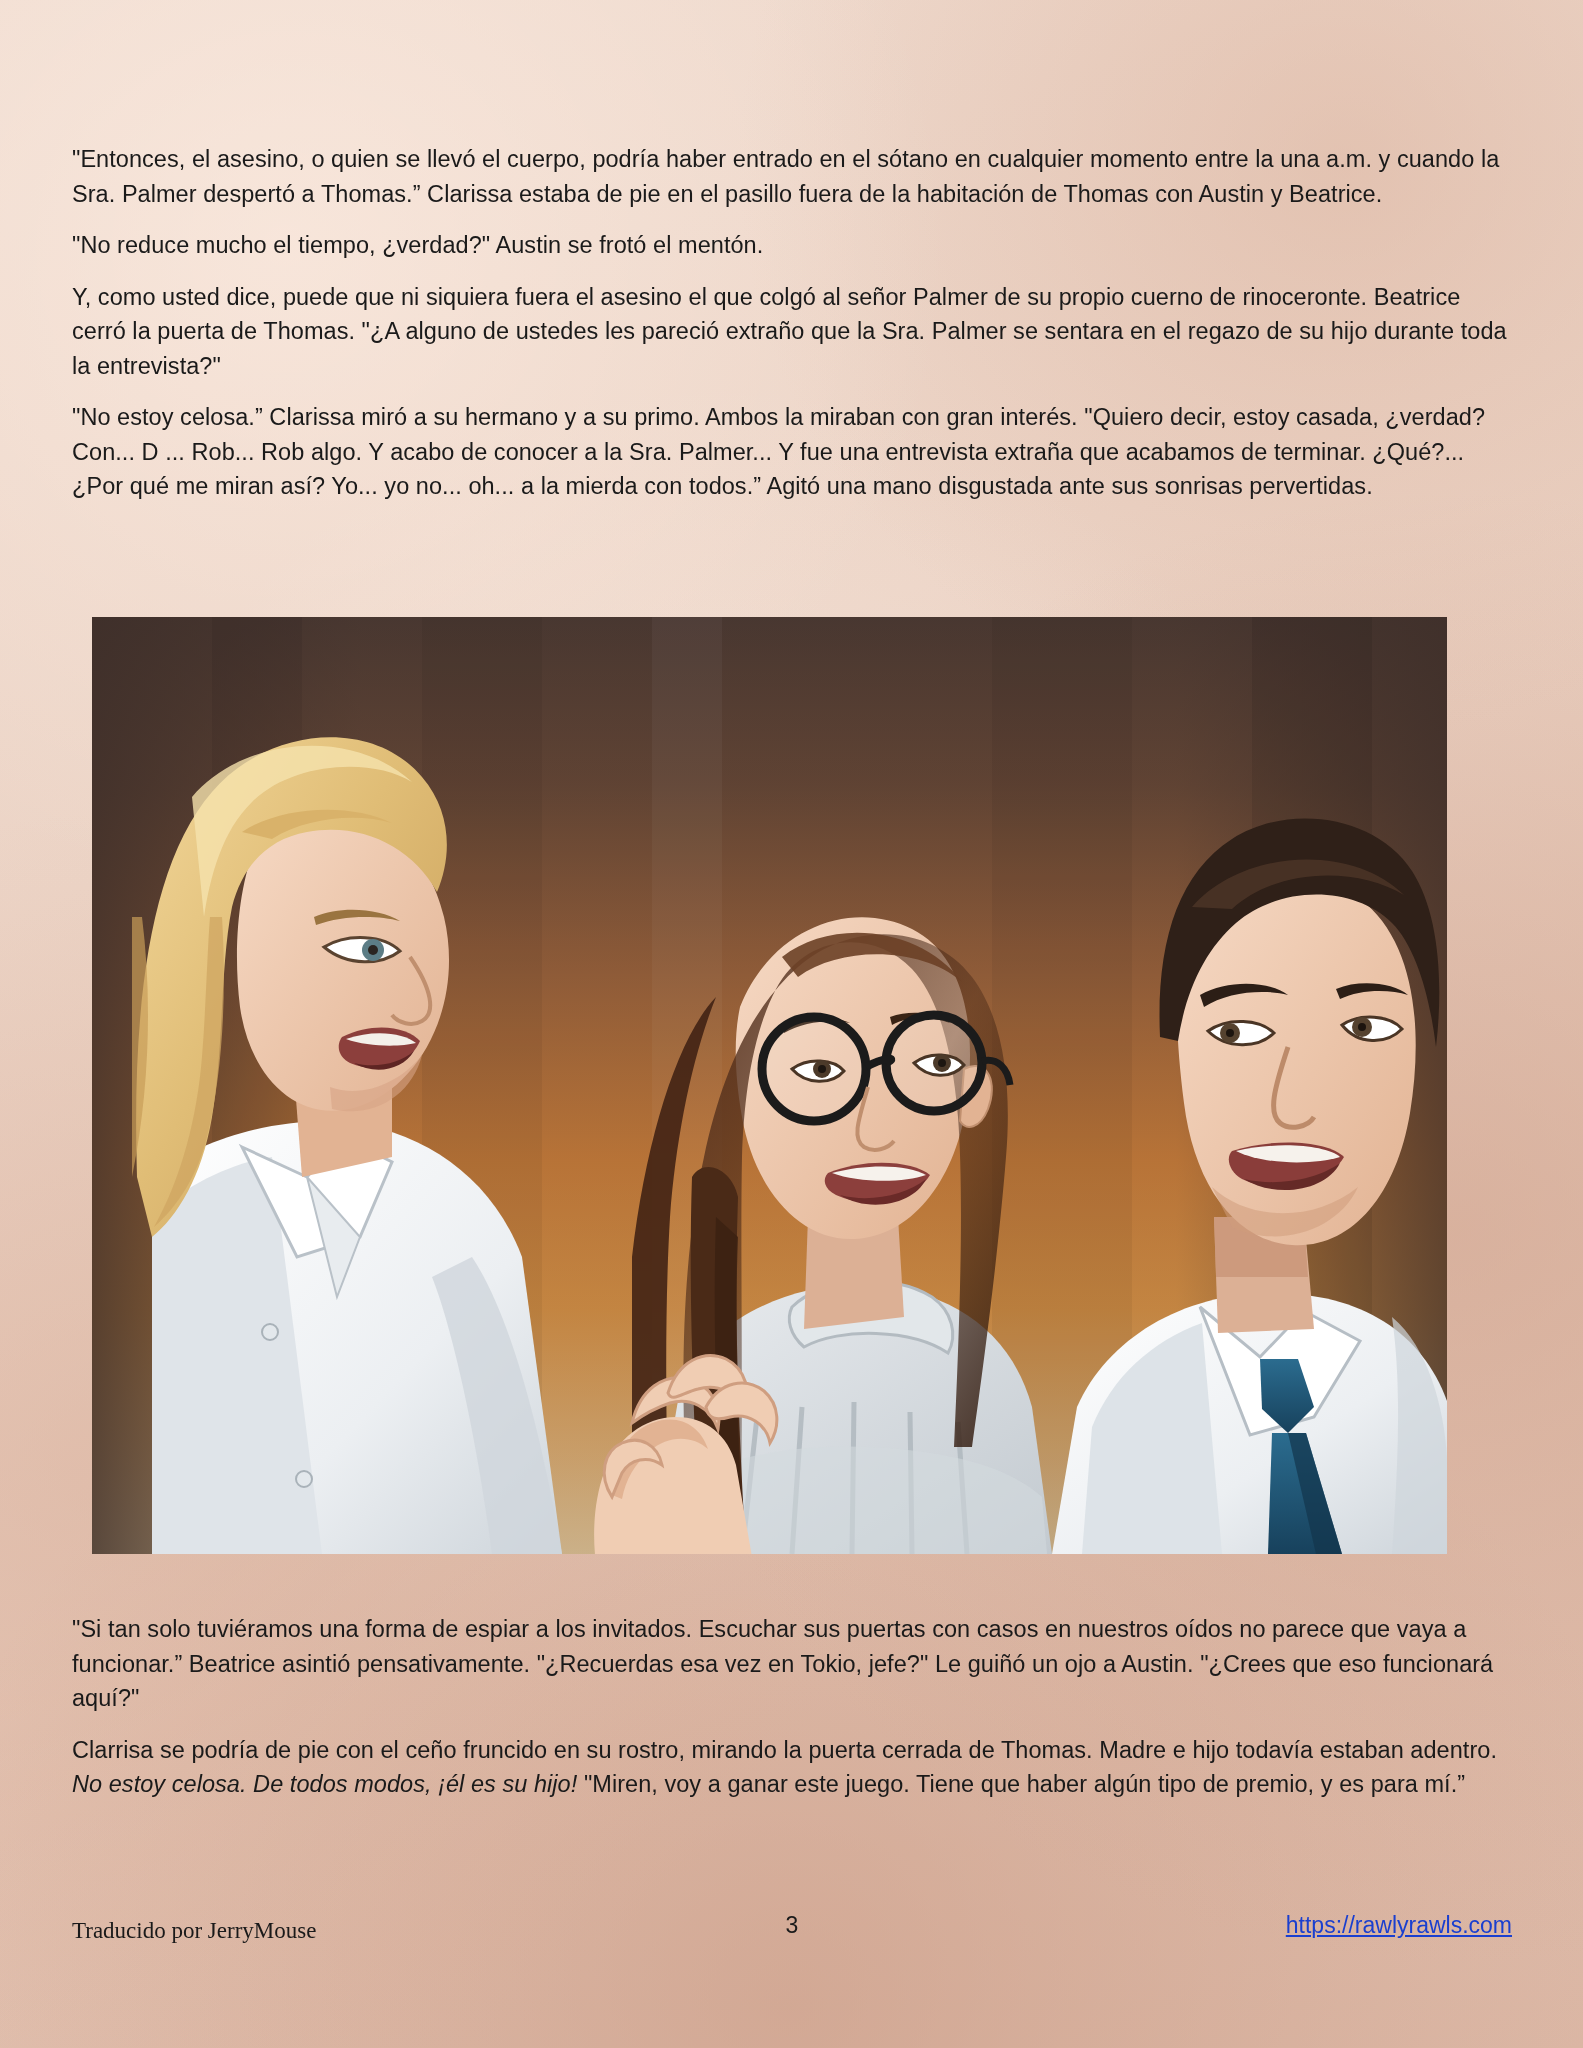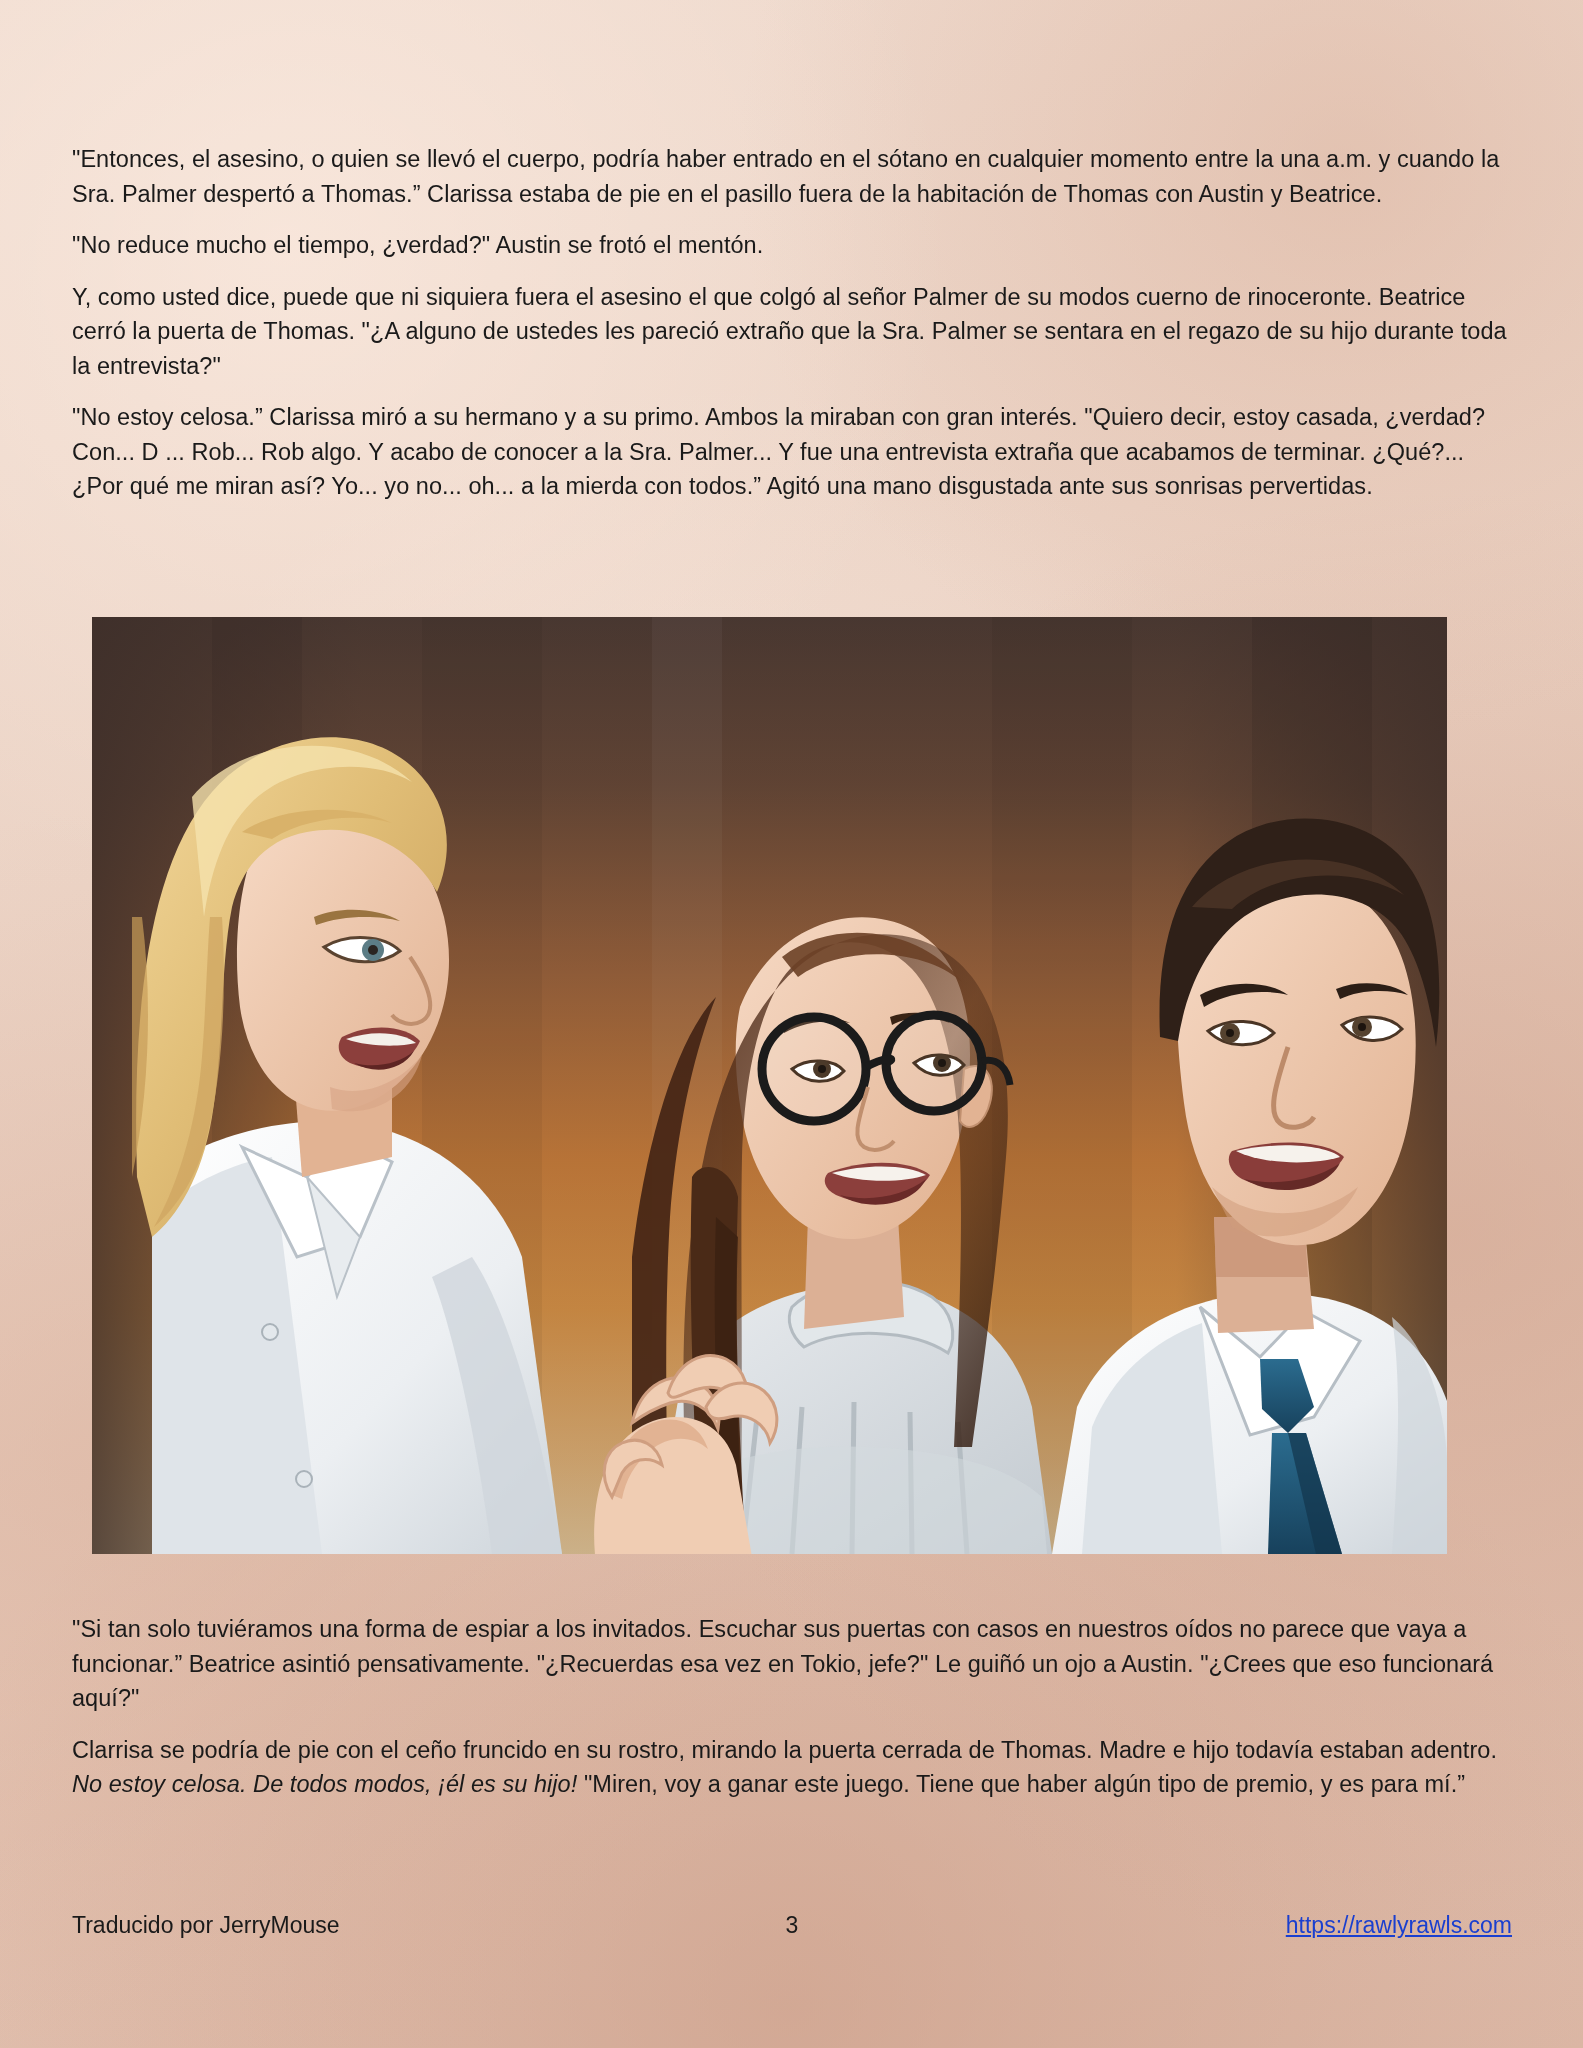--- a/index.html
+++ b/index.html
@@ -68,21 +68,21 @@
     position: absolute;
     left: 72px;
     top: 1912px;
     width: 1440px;
     height: 40px;
     font-size: 23px;
     color: #1a1a1a;
   }
   .footer .left {
     position: absolute;
-    left: 0; top: 0;
+    left: 0; top: 6px; font-family: Liberation Serif, serif;
   }
   .footer .center {
     position: absolute;
     left: 0; right: 0;
     text-align: center;
   }
   .footer .right {
     position: absolute;
     right: 0; top: 0;
     color: #1a3fcf;
@@ -92,21 +92,21 @@
 </head>
 <body>
 
 <div class="page"></div>
 
 <div class="content">
 
   <div class="text-block" id="top-text">
     <p>"Entonces, el asesino, o quien se llevó el cuerpo, podría haber entrado en el sótano en cualquier momento entre la una a.m. y cuando la Sra. Palmer despertó a Thomas.” Clarissa estaba de pie en el pasillo fuera de la habitación de Thomas con Austin y Beatrice.</p>
     <p>"No reduce mucho el tiempo, ¿verdad?" Austin se frotó el mentón.</p>
-    <p>Y, como usted dice, puede que ni siquiera fuera el asesino el que colgó al señor Palmer de su modos cuerno de rinoceronte. Beatrice cerró la puerta de Thomas. "¿A alguno de ustedes les pareció extraño que la Sra. Palmer se sentara en el regazo de su hijo durante toda la entrevista?"</p>
+    <p>Y, como usted dice, puede que ni siquiera fuera el asesino el que colgó al señor Palmer de su propio cuerno de rinoceronte. Beatrice cerró la puerta de Thomas. "¿A alguno de ustedes les pareció extraño que la Sra. Palmer se sentara en el regazo de su hijo durante toda la entrevista?"</p>
     <p>"No estoy celosa.” Clarissa miró a su hermano y a su primo. Ambos la miraban con gran interés. "Quiero decir, estoy casada, ¿verdad? Con... D ... Rob... Rob algo. Y acabo de conocer a la Sra. Palmer... Y fue una entrevista extraña que acabamos de terminar. ¿Qué?... ¿Por qué me miran así? Yo... yo no... oh... a la mierda con todos.” Agitó una mano disgustada ante sus sonrisas pervertidas.</p>
   </div>
 
   <div class="illustration">
     <svg width="1355" height="937" viewBox="0 0 1355 937" xmlns="http://www.w3.org/2000/svg">
       <defs>
         <linearGradient id="bgGrad" x1="0" y1="0" x2="0" y2="1">
           <stop offset="0%" stop-color="#4c3a33"></stop>
           <stop offset="18%" stop-color="#6b4a37"></stop>
           <stop offset="38%" stop-color="#a96a3d"></stop>

